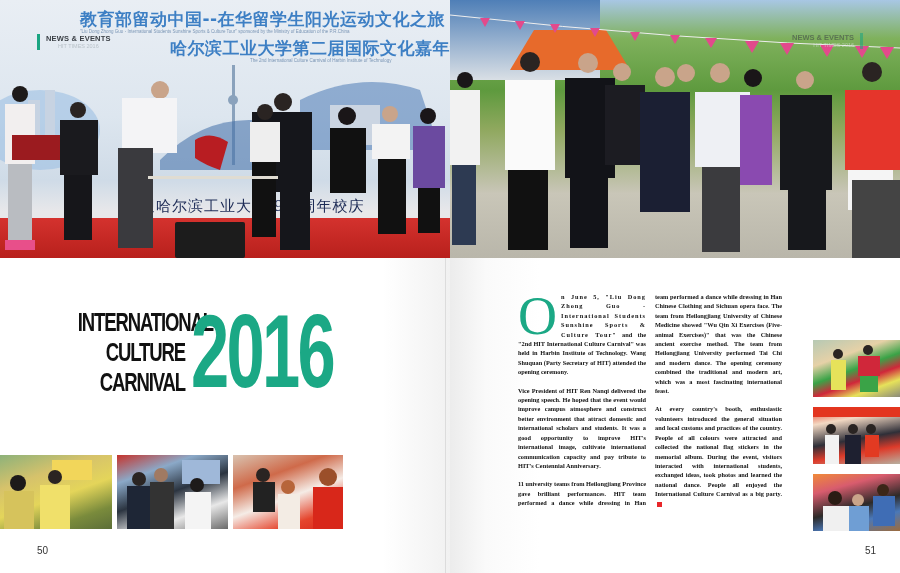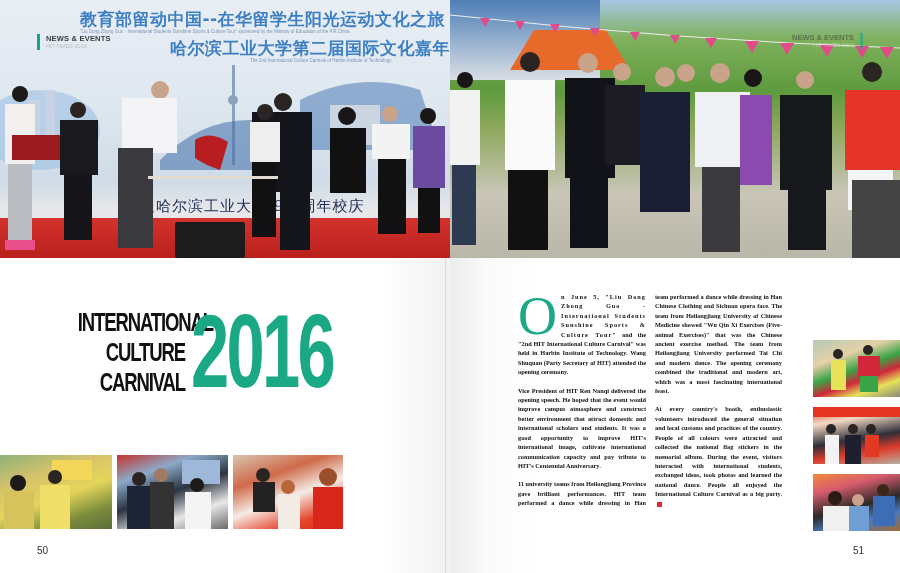--- a/index.html
+++ b/index.html
@@ -7,21 +7,21 @@
   body { font-family: "Liberation Serif", serif; position: relative; }
 
   .spread { position: absolute; left: 0; top: 0; width: 900px; height: 573px; }
   .page { position: absolute; top: 0; height: 573px; overflow: hidden; }
   .page-left { left: 0; width: 450px; background: linear-gradient(to right, #ffffff 0%, #ffffff 85%, #f1f1f1 100%); }
   .page-right { left: 450px; width: 450px; background: linear-gradient(to right, #ececec 0%, #fafafa 8%, #ffffff 20%); }
   .gutter-line { position: absolute; left: 445px; top: 258px; width: 1px; height: 315px; background: #dcdcdc; }
 
   
   .hero-left { position: absolute; left: 0; top: 0; width: 450px; height: 258px; overflow: hidden;
-    background: linear-gradient(180deg, #e9eef4 0%, #dde6ef 45%, #cfdbe7 70%, #e8e8ea 82%); }
+    background: linear-gradient(180deg, #e9eef4 0%, #dde6ef 45%, #cfdbe7 70%, #e8e8ea 82%); text-align: center; }
   .banner-line1 { position: absolute; left: 80px; top: 8px; font-family: "DejaVu Sans", sans-serif; font-weight: bold;
     font-size: 17px; color: #3d7fc4; letter-spacing: 0.5px; white-space: nowrap; }
   .banner-sub1 { position: absolute; left: 80px; top: 29px; font-family: "Liberation Sans", sans-serif; font-size: 4.5px; color: #7a95b5; white-space: nowrap; }
   .banner-line2 { position: absolute; left: 170px; top: 37px; font-family: "DejaVu Sans", sans-serif; font-weight: bold;
     font-size: 17px; color: #3d7fc4; letter-spacing: 0.5px; white-space: nowrap; }
   .banner-sub2 { position: absolute; left: 250px; top: 58px; font-family: "Liberation Sans", sans-serif; font-size: 4.5px; color: #7a95b5; white-space: nowrap; }
   .skyline { position: absolute; left: 0; top: 60px; width: 450px; height: 150px; }
   .stage-floor { position: absolute; left: 0; top: 218px; width: 450px; height: 40px; background: linear-gradient(180deg, #d4322e, #b8201c); }
   .stage-banner-text { position: absolute; left: 140px; top: 197px; font-family: "DejaVu Serif", serif; font-size: 15px; color: #1c2a55; white-space: nowrap; letter-spacing: 1px; }
   .person { position: absolute; }
@@ -39,21 +39,21 @@
     font-size: 104px; line-height: 104px; color: #1ba885; letter-spacing: -4px; transform: scaleX(0.66); transform-origin: left top; }
 
   
   .thumb { position: absolute; top: 455px; height: 74px; overflow: hidden; }
   .thumb-1 { left: 0; width: 112px; background: linear-gradient(160deg, #8db27a 0%, #d6c26b 30%, #e4d55a 55%, #7a8b3c 80%, #5c6e38 100%); }
   .thumb-2 { left: 117px; width: 111px; background: linear-gradient(160deg, #c6332b 0%, #8ba9c8 25%, #2b3440 50%, #e8e8e8 75%, #6a6a6a 100%); }
   .thumb-3 { left: 233px; width: 110px; background: linear-gradient(160deg, #d9c3b0 0%, #cf6a4a 30%, #f5ece6 55%, #e5452d 80%, #d8271a 100%); }
 
   .page-num { position: absolute; top: 545px; font-family: "Liberation Sans", sans-serif; font-size: 10px; color: #333; }
   .page-num-left { left: 37px; }
-  .page-num-right { left: 403px; text-align: center; }
+  .page-num-right { left: 415px; text-align: center; }
 
   
   .hero-right { position: absolute; left: 0; top: 0; width: 450px; height: 258px; overflow: hidden;
     background: linear-gradient(180deg, #a8c7e4 0%, #7fb15c 15%, #5e9a3e 35%, #8fa85e 50%, #c9c6b8 75%, #b9b6aa 100%); }
   .building { position: absolute; left: 0; top: 0; width: 150px; height: 80px; background: linear-gradient(180deg, #4f7fb7, #d9dfe5); }
   .tent { position: absolute; left: 60px; top: 30px; width: 120px; height: 40px; background: #e76a2b; clip-path: polygon(20% 0, 80% 0, 100% 100%, 0 100%); }
   .pennant-row { position: absolute; left: 0; top: 10px; width: 450px; height: 50px; }
   .section-tag-r { position: absolute; left: 342px; top: 33px; padding-right: 6px; border-right: 3px solid #1aa582; text-align: right; opacity: 0.55; }
   .section-tag-r .t1 { font-family: "Liberation Sans", sans-serif; font-size: 7.5px; font-weight: bold; color: #3a3f45; display: block; line-height: 9px; }
   .section-tag-r .t2 { font-family: "Liberation Sans", sans-serif; font-size: 5.5px; color: #e0e4e6; display: block; line-height: 7px; }

